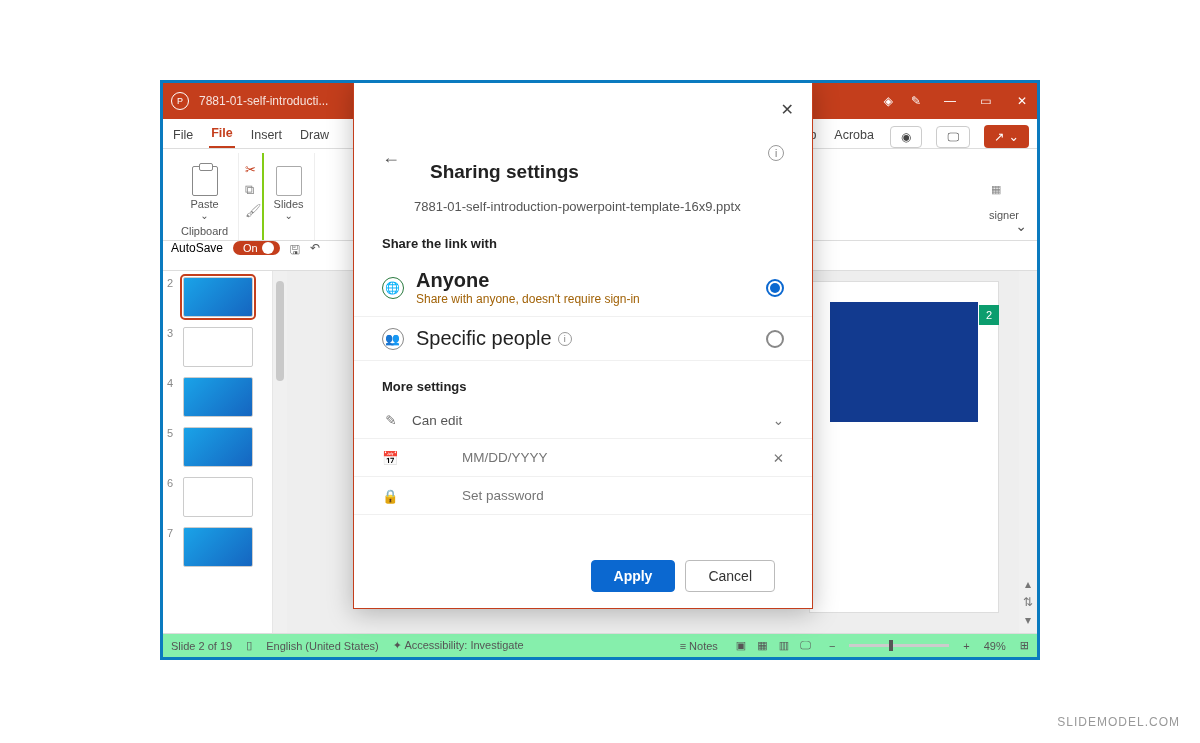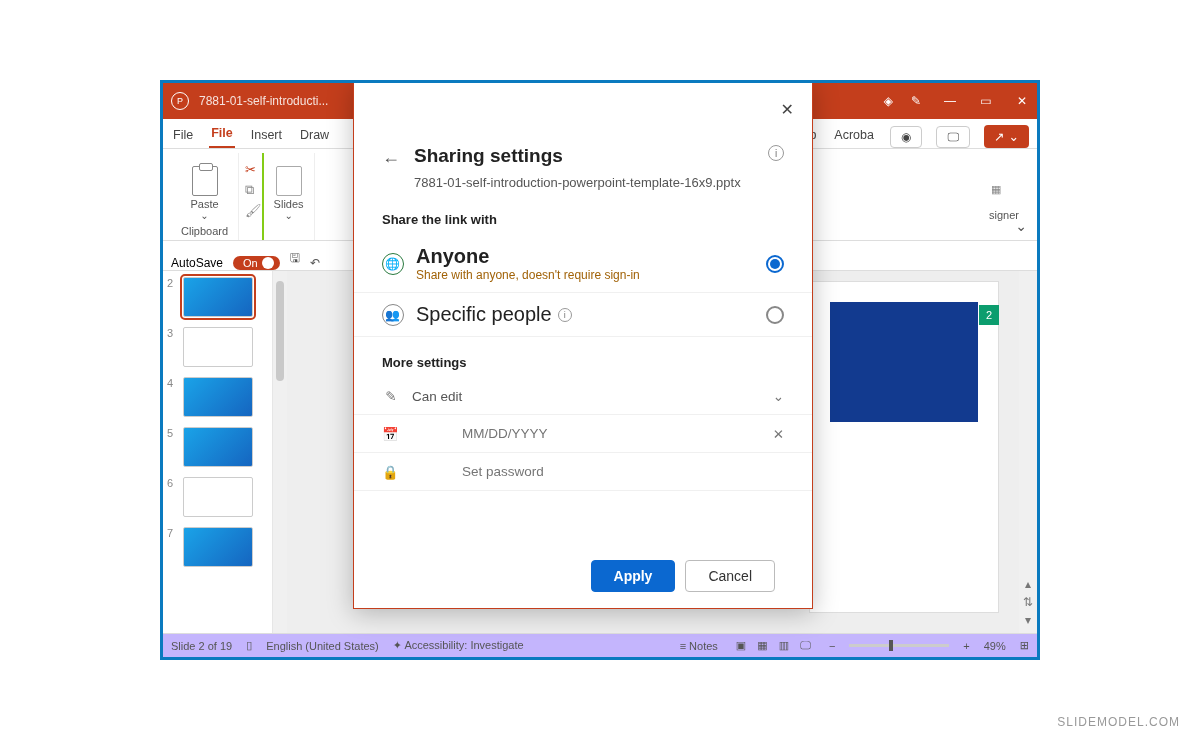--- a/index.html
+++ b/index.html
@@ -23,54 +23,54 @@
 
   
   .ribbon { height: 92px; background:#fff; border-bottom:1px solid #ddd; display:flex; padding: 4px 8px 0; font-size:11px; color:#555; position:relative; }
   .ribbon .group { display:flex; flex-direction:column; align-items:center; justify-content:flex-end; padding: 0 10px; border-right:1px solid #eee; }
   .ribbon .group .label { margin-top:4px; padding-bottom:3px; }
   .ribbon .bigicon { width:26px; height:30px; border:1.5px solid #888; border-radius:2px; margin-bottom:2px; position:relative; background:#fff; }
   .ribbon .paste .bigicon::after { content:""; position:absolute; top:-4px; left:6px; width:12px; height:6px; border:1.5px solid #888; border-radius:2px; background:#fff;}
   .ribbon .collapse { position:absolute; right:10px; bottom:6px; font-size:14px; color:#555; cursor:pointer;}
 
   
-  .qat { height: 30px; background:#fff; border-bottom:1px solid #ddd; display:flex; align-items:flex-end; gap:10px; padding:0 8px; font-size:12px; }
+  .qat { height: 30px; background:#fff; border-bottom:1px solid #ddd; display:flex; align-items:flex-start; gap:10px; padding:0 8px; font-size:12px; }
   .qat .autosave-toggle { background:#c43e1c; color:#fff; border-radius:10px; padding:1px 6px 1px 10px; font-size:11px; display:flex; align-items:center; gap:4px;}
   .qat .autosave-toggle .knob { width:12px; height:12px; background:#fff; border-radius:50%; }
 
   
   .work { position:absolute; top: 188px; left:0; right:0; bottom:24px; display:flex; background:#f6f6f6; }
   .thumbs { width:110px; background:#fff; border-right:1px solid #e6e6e6; padding:6px 4px; overflow:hidden;}
   .thumbs .slide { display:flex; gap:6px; margin-bottom:10px; }
   .thumbs .num { width:10px; font-size:11px; color:#888; }
   .thumbs .mini { width:70px; height:40px; border:1px solid #ccc; border-radius:2px; background:linear-gradient(135deg,#1aa3e8,#1565c0); position:relative; }
   .thumbs .slide.active .mini { outline:2px solid #c43e1c; outline-offset:1px; }
   .thumbs .mini.white { background:#fff; }
   .scrollgutter { width:14px; background:#f0f0f0; position:relative;}
   .scrollgutter .thumb { position:absolute; left:3px; top:10px; width:8px; height:100px; background:#c9c9c9; border-radius:4px; }
   .canvas { flex:1; position:relative; background:#eee; }
   .canvas .slidevis { position:absolute; right:20px; top:10px; bottom:20px; width:190px; background:#fff; border:1px solid #ddd; }
   .canvas .slidevis .inner { margin:20px; height:120px; background:#123a8f; position:relative; }
   .canvas .badge { position:absolute; right:20px; top:34px; width:20px; height:20px; background:#0c9d6e; color:#fff; font-size:11px; display:flex; align-items:center; justify-content:center;}
   .rightgutter { width:18px; background:#f0f0f0; display:flex; flex-direction:column; align-items:center; justify-content:flex-end; gap:4px; padding-bottom:6px; color:#777; font-size:12px;}
 
   
-  .status { position:absolute; left:0; right:0; bottom:0; height:24px; background:#c4b5fd; border-top:1px solid #ddd; display:flex; align-items:center; font-size:11px; color:#555; padding:0 8px; gap:14px;}
+  .status { position:absolute; left:0; right:0; bottom:0; height:24px; background:#86efac; border-top:1px solid #ddd; display:flex; align-items:center; font-size:11px; color:#555; padding:0 8px; gap:14px;}
   .status .sep { flex:1; }
   .status .viewbtns span { margin:0 4px; cursor:pointer;}
   .status .zslider { width:100px; height:3px; background:#ccc; position:relative; display:inline-block; vertical-align:middle;}
   .status .zslider .knob { position:absolute; left:40%; top:-4px; width:4px; height:11px; background:#555;}
 
   
   .dialog { position:absolute; left:190px; top:-2px; width:460px; height:528px; background:#fff; border:1px solid #c43e1c; box-shadow:0 4px 24px rgba(0,0,0,.25); z-index:50; padding: 14px 0 0; display:flex; flex-direction:column;}
   .dialog .topbar { display:flex; align-items:center; padding:0 14px 6px;}
   .dialog .close { margin-left:auto; font-size:16px; color:#444; cursor:pointer; padding:4px;}
   .dialog .header { display:flex; align-items:flex-start; gap:14px; padding: 16px 28px 4px; }
   .dialog .back { font-size:18px; color:#555; cursor:pointer; margin-top:2px;}
-  .dialog h2 { margin:0; font-size:19px; font-weight:600; color:#222;}
+  .dialog h2 { margin:16px; font-size:19px; font-weight:600; color:#222;}
   .dialog .fname { font-size:13px; color:#555; margin-top:8px;}
   .dialog .info { margin-left:auto; width:16px; height:16px; border:1px solid #999; border-radius:50%; font-size:10px; display:flex; align-items:center; justify-content:center; color:#777;}
   .dialog .section-title { font-weight:600; font-size:13px; color:#222; padding: 18px 28px 8px;}
   .dialog .opt { display:flex; align-items:center; gap:12px; padding:10px 28px; border-bottom:1px solid #f0f0f0; cursor:pointer;}
   .dialog .opt .oicon { width:22px; height:22px; border:1.5px solid #2a7a3f; border-radius:50%; display:flex; align-items:center; justify-content:center; color:#2a7a3f; font-size:12px;}
   .dialog .opt .oicon.gray { border-color:#888; color:#555;}
   .dialog .opt .olabel { font-size:20px; font-weight:600; color:#222;}
   .dialog .opt .osub { font-size:12px; color:#a16207;}
   .dialog .opt .radio { margin-left:auto; width:18px; height:18px; border:2px solid #888; border-radius:50%; display:flex; align-items:center; justify-content:center;}
   .dialog .opt .radio.sel { border-color:#0b68d0;}

